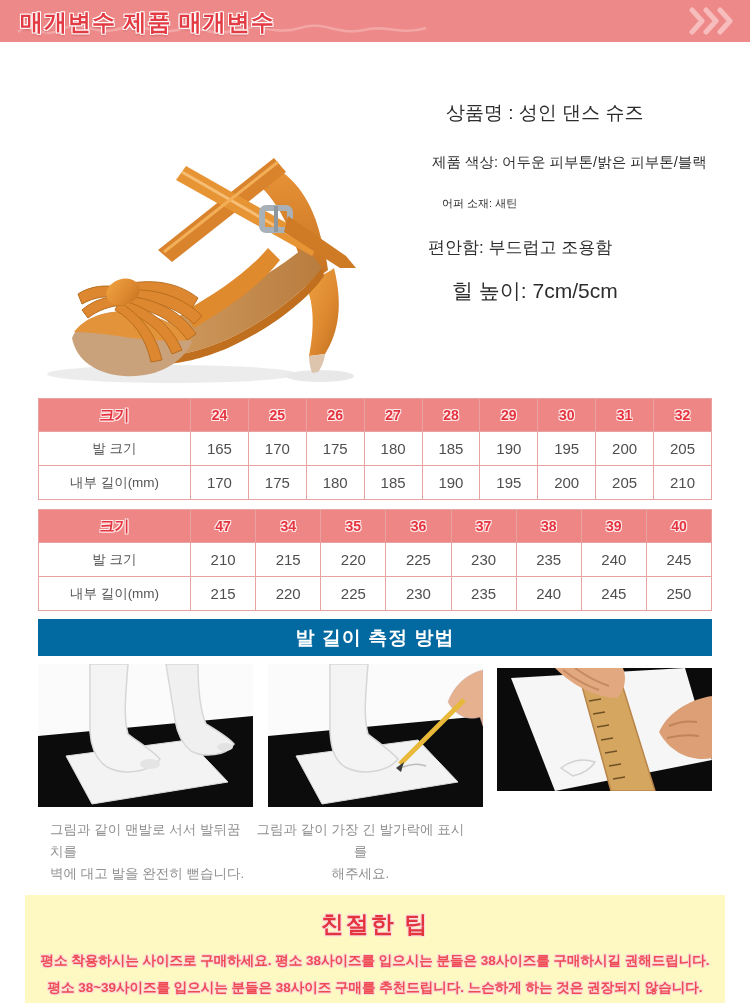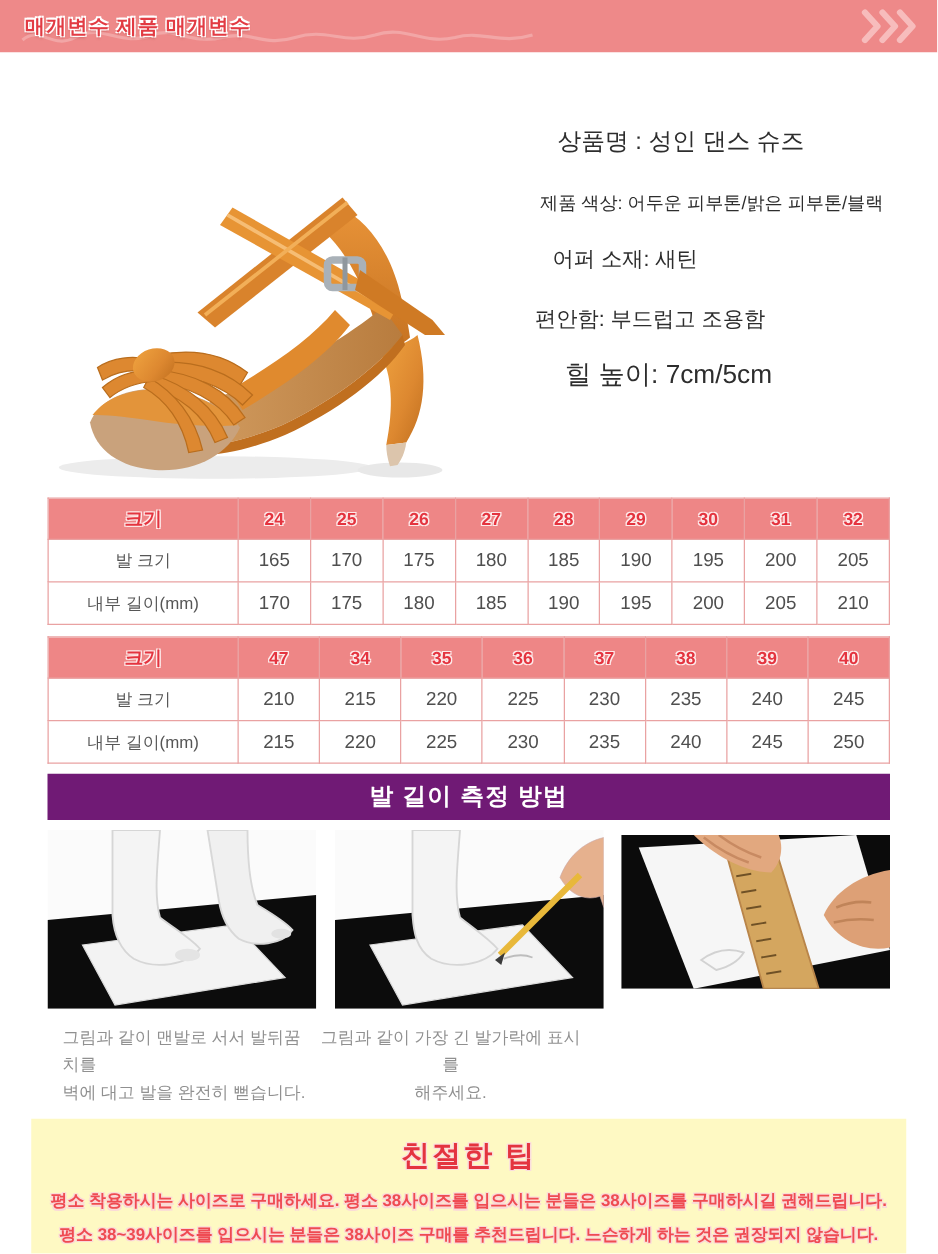--- a/index.html
+++ b/index.html
@@ -4,51 +4,51 @@
 <style>
   * { margin:0; padding:0; box-sizing:border-box; }
   html,body { background:#ffffff; }
   body { font-family:"Liberation Sans","DejaVu Sans",sans-serif; }
   .page { width:750px; height:1003px; margin:0 auto; background:#fff; position:relative; overflow:hidden; }
 
   
   .header { height:42px; background:#ee8989; position:relative; overflow:hidden; }
   .header-title {
     position:absolute; left:20px; top:0; line-height:44px;
-    font-size:16px; font-weight:bold; color:#e23b43; letter-spacing:1px;
+    font-size:23px; font-weight:bold; color:#e23b43; letter-spacing:1px;
     text-shadow:-1px -1px 0 #ffffff,1px -1px 0 #ffffff,-1px 1px 0 #ffffff,1px 1px 0 #ffffff,0 2px 2px rgba(140,30,30,.35);
   }
   .header-watermark { position:absolute; left:12px; top:18px; opacity:.45; }
   .header-chevrons { position:absolute; right:12px; top:7px; }
 
   
   .product-section { position:relative; height:353px; background:#fff; }
   .shoe-photo { position:absolute; left:22px; top:38px; }
   .product-details { position:absolute; left:432px; top:58px; width:312px; color:#2d2d2d; }
   .pd-line { white-space:nowrap; }
   .pd-1 { font-size:19px; margin:0 0 0 14px; }
   .pd-2 { font-size:14.5px; margin-top:27px; }
-  .pd-3 { font-size:17px; margin-top:24px; margin-left:10px; }
+  .pd-3 { font-size:11px; margin-top:24px; margin-left:10px; }
   .pd-4 { font-size:17px; margin-top:25px; }
   .pd-5 { font-size:17px; margin-top:25px; margin-left:-4px; }
   .pd-6 { font-size:21px; margin-top:18px; margin-left:20px; }
 
   
   .size-table { width:674px; margin:3px 38px 0; border-collapse:collapse; table-layout:fixed; }
   .size-table + .size-table { margin-top:9px; }
   .size-table th, .size-table td { border:1px solid #e9a2a2; text-align:center; }
   .size-table th { background:#ee8686; height:33px; font-size:14px; font-weight:bold; color:#e4343f;
     text-shadow:-1px -1px 0 #fdeaea,1px -1px 0 #fdeaea,-1px 1px 0 #fdeaea,1px 1px 0 #fdeaea; }
   .size-table th.label-col { font-size:15px; }
   .size-table td { background:#fff; height:34px; font-size:15px; color:#4f4f4f; }
   .size-table td.label-col { font-size:13.5px; color:#565656; }
   .size-table col.c-label { width:152px; }
 
   
-  .measure-banner { margin:8px 38px 0; height:37px; background:#701a75; color:#fff;
+  .measure-banner { margin:8px 38px 0; height:37px; background:#0369a1; color:#fff;
     font-size:19px; font-weight:bold; text-align:center; line-height:38px; letter-spacing:1px; }
 
   
   .photo-row { margin:8px 38px 0; width:674px; display:flex; justify-content:space-between; }
   .photo { width:215px; background:#fff; }
   .photo svg { display:block; }
   .photo-3 { margin-top:4px; }
 
   
   .caption-row { margin:12px 38px 0; width:674px; display:flex; justify-content:flex-start; }

